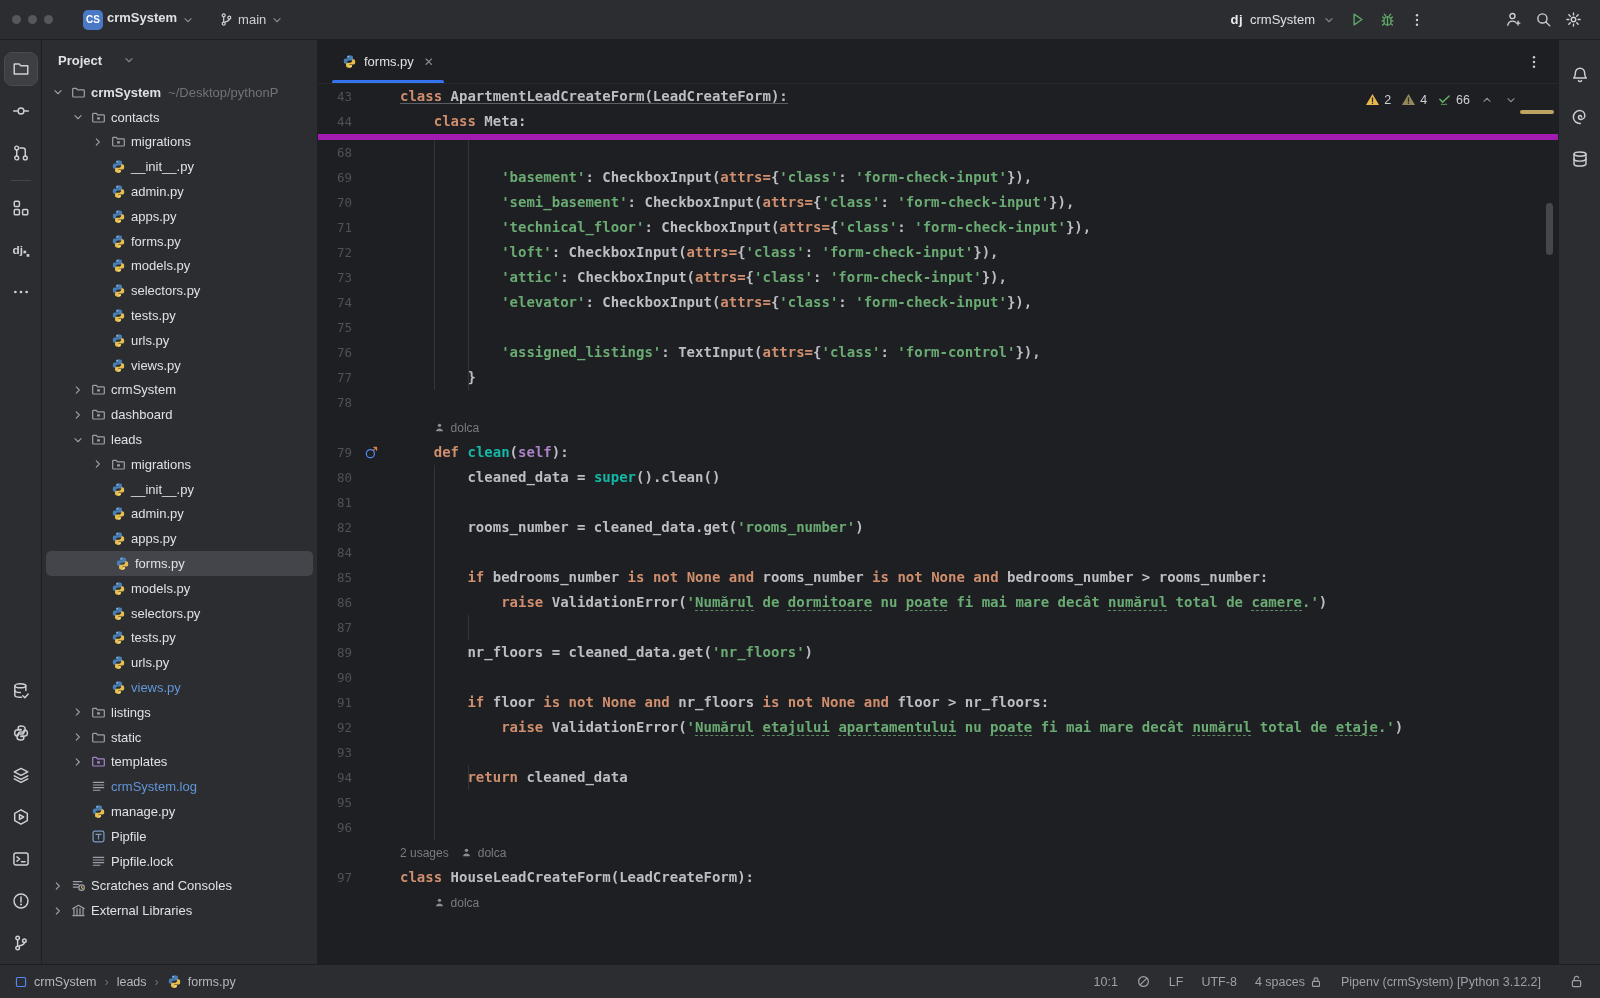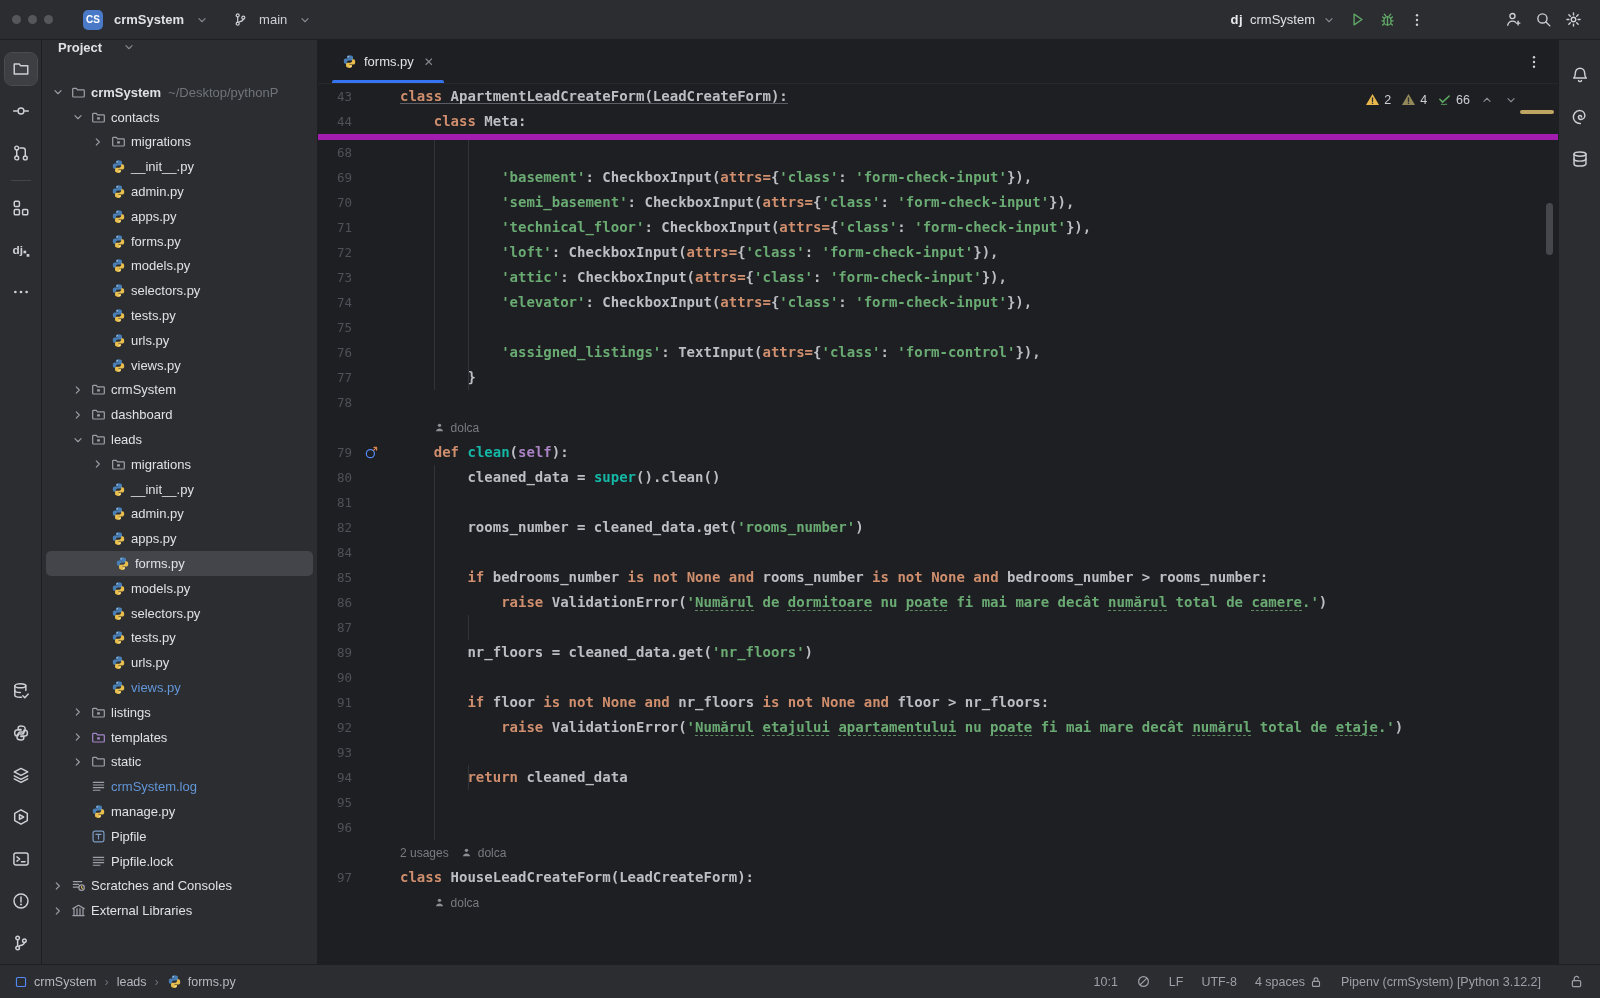--- a/index.html
+++ b/index.html
@@ -6,21 +6,21 @@
   html,body { width:1600px; height:998px; overflow:hidden; background:#1e1f22;
     font-family:"Liberation Sans", sans-serif; color:#dfe1e5; -webkit-font-smoothing:antialiased; }
   .ic { display:inline-flex; align-items:center; justify-content:center; }
   .ic svg { display:block; }
 
   
   .titlebar { position:absolute; top:0; left:0; width:1600px; height:40px; background:#2b2d30;
     border-bottom:1px solid #1e1f22; display:flex; align-items:center; }
   .traffic { display:flex; gap:7px; margin-left:12px; }
   .tl-dot { width:9px; height:9px; border-radius:50%; background:#55575b; }
-  .proj-widget, .branch-widget, .run-widget { display:flex; align-items:center; gap:11px; padding:4px 8px;
+  .proj-widget, .branch-widget, .run-widget { display:flex; gap:4px; padding:4px 8px;
     border-radius:6px; cursor:default; }
   .proj-widget { margin-left:22px; }
   .proj-badge { width:20px; height:20px; border-radius:5px; background:#4a7ac7; color:#fff; font-size:10px;
     font-weight:bold; display:flex; align-items:center; justify-content:center; }
   .proj-name { font-weight:700; font-size:13px; color:#dfe1e5; }
   .dim-chev { color:#868a91; }
   .branch-widget { margin-left:8px; color:#ced0d6; font-size:13px; }
   .tb-right { margin-left:auto; display:flex; align-items:center; margin-right:12px; }
   .runcfg { display:flex; align-items:center; gap:7px; font-size:13px; color:#dfe1e5; padding:4px 6px; }
   .dj-ic { font-weight:700; font-size:13px; color:#e8eaee; letter-spacing:.5px; }
@@ -34,21 +34,21 @@
   .rail-left { border-right:1px solid #1e1f22; padding-top:8px; }
   .rail-right { border-left:1px solid #1e1f22; padding-top:14px; }
   .rail-btn { width:32px; height:32px; border-radius:7px; display:flex; align-items:center; justify-content:center;
     color:#ced0d6; margin:5px 0; }
   .rail-btn.active { background:#3d3f43; outline:1px solid #4a4c50; }
   .rail-div { width:20px; height:1px; background:#43454a; margin:6px 0; }
   .rail-spacer { flex:1; }
 
   
   .project-panel { width:276px; flex:none; background:#2b2d30; border-right:1px solid #1e1f22; overflow:hidden; position:relative; }
-  .panel-header { height:40px; display:flex; align-items:flex-start; padding-left:16px; gap:20px; }
+  .panel-header { height:40px; display:flex; align-items:center; padding-left:16px; gap:20px; }
   .panel-title { font-weight:700; font-size:13px; color:#dfe1e5; }
   .tree { font-size:13px; }
   .tree-row { height:24.8px; display:flex; align-items:center; gap:0; white-space:nowrap; cursor:default; }
   .tree-row.selected { background:#43454a; border-radius:5px; margin:0 4px; }
   .tr-chev { width:20px; flex:none; display:flex; justify-content:center; color:#9da0a8; }
   .tr-icon { width:20px; flex:none; display:flex; justify-content:center; margin-right:3px; }
   .tr-label { color:#dfe1e5; }
   .tr-label.bold { font-weight:700; }
   .tr-label.modified { color:#6296d8; }
   .tr-suffix { color:#6f737a; margin-left:7px; }
@@ -618,38 +618,38 @@
           <span class="tr-label">listings</span>
         </div>
         <div class="tree-row" style="padding-left: 26px;">
           <span class="tr-chev">
             <svg width="14" height="14" viewBox="0 0 16 16" fill="none" stroke="currentColor" stroke-width="1.3" stroke-linecap="round" stroke-linejoin="round">
               <path d="M6 4.5L9.5 8 6 11.5"></path>
             </svg>
           </span>
           <span class="tr-icon">
             <svg width="15" height="15" viewBox="0 0 16 16" fill="none" stroke="currentColor" stroke-width="1.3" stroke-linecap="round" stroke-linejoin="round">
+              <path stroke="#9da0a8" d="M1.8 4.6c0-.5.4-.9.9-.9h3l1.2 1.5h6.4c.5 0 .9.4.9.9v5.8c0 .5-.4.9-.9.9H2.7c-.5 0-.9-.4-.9-.9z"></path>
+            </svg>
+          </span>
+          <span class="tr-label">static</span>
+        </div>
+        <div class="tree-row" style="padding-left: 26px;">
+          <span class="tr-chev">
+            <svg width="14" height="14" viewBox="0 0 16 16" fill="none" stroke="currentColor" stroke-width="1.3" stroke-linecap="round" stroke-linejoin="round">
+              <path d="M6 4.5L9.5 8 6 11.5"></path>
+            </svg>
+          </span>
+          <span class="tr-icon">
+            <svg width="15" height="15" viewBox="0 0 16 16" fill="none" stroke="currentColor" stroke-width="1.3" stroke-linecap="round" stroke-linejoin="round">
               <path stroke="#a585c9" d="M1.8 4.6c0-.5.4-.9.9-.9h3l1.2 1.5h6.4c.5 0 .9.4.9.9v5.8c0 .5-.4.9-.9.9H2.7c-.5 0-.9-.4-.9-.9z"></path>
               <rect x="6.5" y="7.6" width="3" height="2.6" fill="#a585c9" stroke="none" rx=".4"></rect>
             </svg>
           </span>
           <span class="tr-label">templates</span>
-        </div>
-        <div class="tree-row" style="padding-left: 26px;">
-          <span class="tr-chev">
-            <svg width="14" height="14" viewBox="0 0 16 16" fill="none" stroke="currentColor" stroke-width="1.3" stroke-linecap="round" stroke-linejoin="round">
-              <path d="M6 4.5L9.5 8 6 11.5"></path>
-            </svg>
-          </span>
-          <span class="tr-icon">
-            <svg width="15" height="15" viewBox="0 0 16 16" fill="none" stroke="currentColor" stroke-width="1.3" stroke-linecap="round" stroke-linejoin="round">
-              <path stroke="#9da0a8" d="M1.8 4.6c0-.5.4-.9.9-.9h3l1.2 1.5h6.4c.5 0 .9.4.9.9v5.8c0 .5-.4.9-.9.9H2.7c-.5 0-.9-.4-.9-.9z"></path>
-            </svg>
-          </span>
-          <span class="tr-label">static</span>
         </div>
         <div class="tree-row" style="padding-left: 26px;">
           <span class="tr-chev"></span>
           <span class="tr-icon">
             <svg width="15" height="15" viewBox="0 0 16 16" fill="none" stroke="currentColor" stroke-width="1.3" stroke-linecap="round" stroke-linejoin="round">
               <path stroke="#9da0a8" d="M2.5 3.6h11M2.5 6.4h11M2.5 9.2h11M2.5 12h7"></path>
             </svg>
           </span>
           <span class="tr-label modified">crmSystem.log</span>
         </div>

